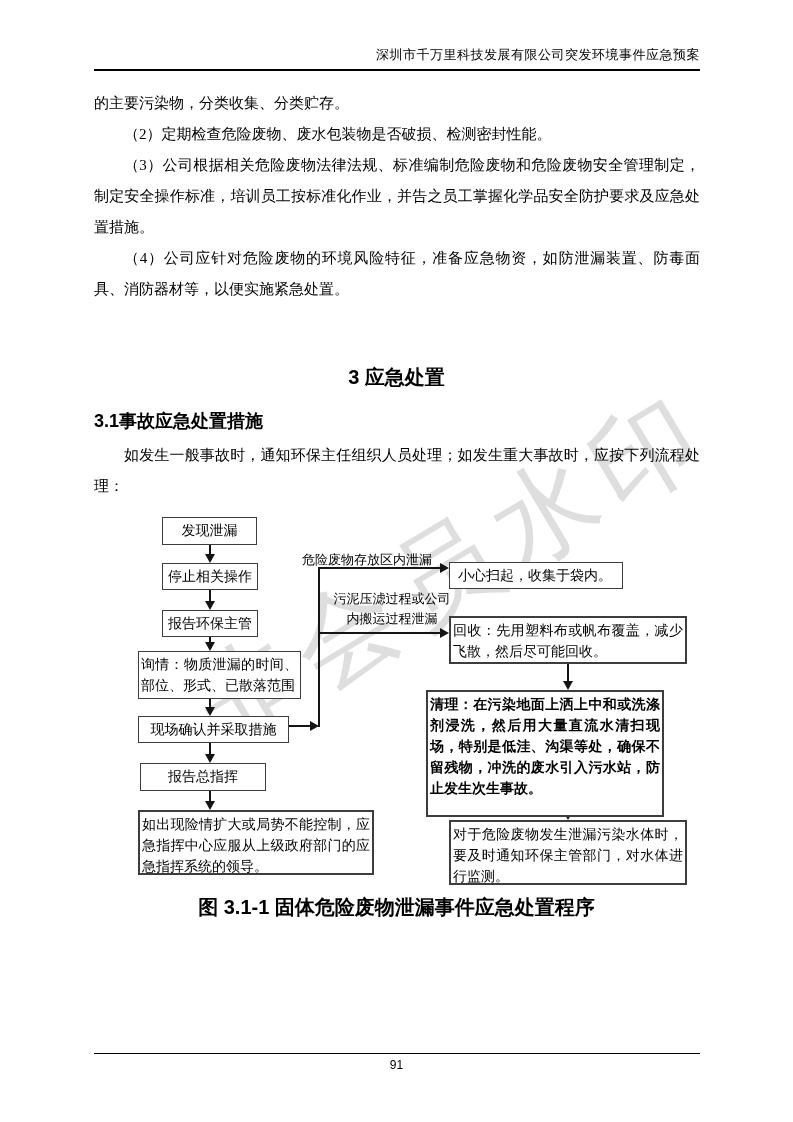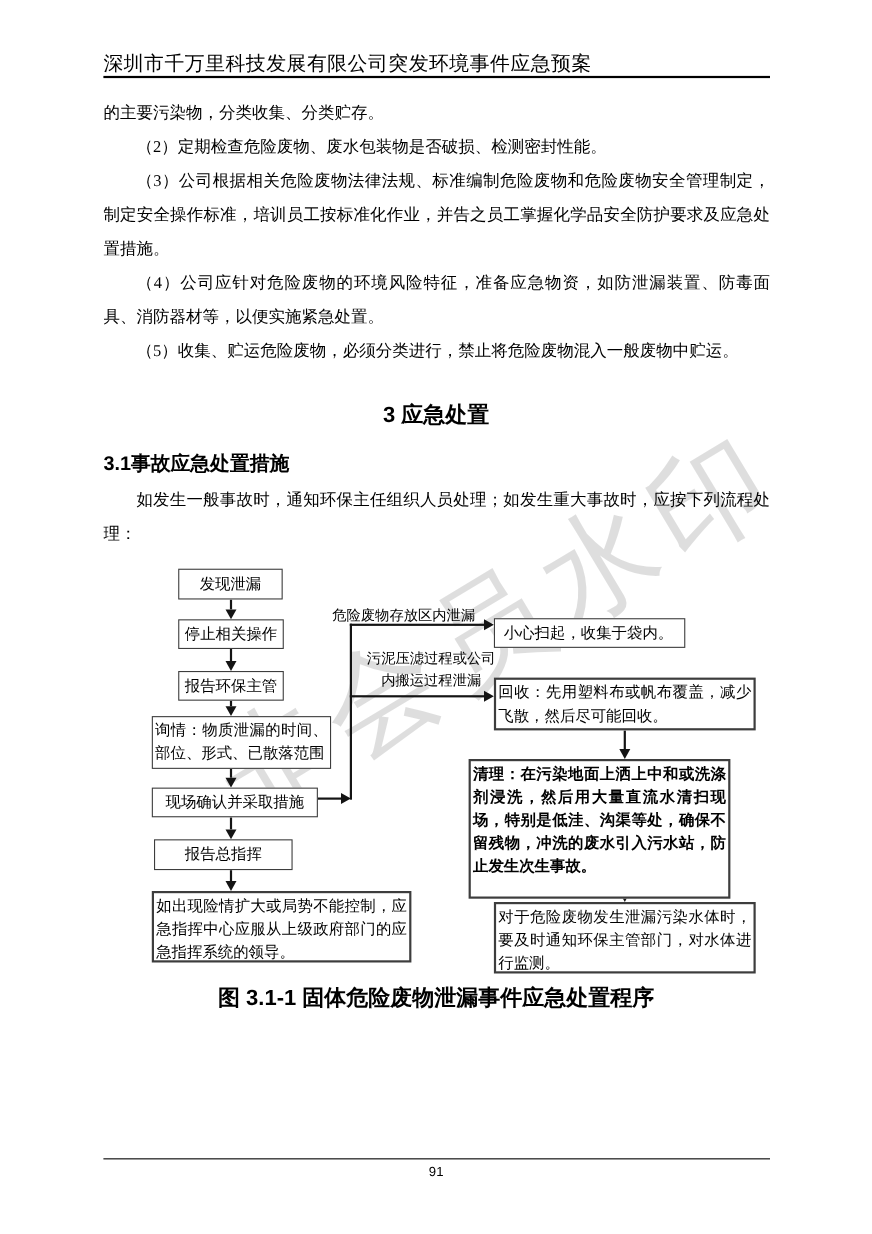--- a/index.html
+++ b/index.html
@@ -2,22 +2,22 @@
 <html><head>
 <meta charset="utf-8">
 <style>
   html,body{margin:0;padding:0;background:#ffffff;}
   .page{
     position:relative;width:793px;height:1122px;background:#ffffff;
     font-family:"Liberation Serif","DejaVu Serif",serif;color:#000;
     overflow:hidden;margin:0 auto;
   }
   
-  .hdr-title{position:absolute;top:46px;left:94px;width:606px;text-align:left;
-    font-size:18px;letter-spacing:.5px;}
+  .hdr-title{position:absolute;top:46px;left:94px;width:606px;text-align:right;
+    font-size:13px;letter-spacing:.5px;}
   .hdr-rule{position:absolute;top:69px;left:94px;width:606px;border-top:2px solid #000;}
   .footer-rule{position:absolute;top:1053px;left:94px;width:606px;border-top:1.5px solid #000;}
   .page-number{position:absolute;top:1058px;left:0;width:100%;text-align:center;font-size:12px;
     font-family:"Liberation Sans","DejaVu Sans",sans-serif;}
   
   .body-text{position:absolute;top:88px;left:94px;width:606px;font-size:15px;line-height:31px;
     text-align:justify;word-break:break-all;}
   .body-text p{margin:0;text-indent:2em;}
   .body-text p.no-indent{text-indent:0;}
   .sec-heading{position:absolute;top:364px;left:0;width:793px;margin:0;text-align:center;
@@ -56,21 +56,20 @@
   <div class="watermark">非会员水印</div>
 
   <div class="hdr-title">深圳市千万里科技发展有限公司突发环境事件应急预案</div>
   <div class="hdr-rule"></div>
 
   <div class="body-text">
     <p class="no-indent">的主要污染物，分类收集、分类贮存。</p>
     <p>（2）定期检查危险废物、废水包装物是否破损、检测密封性能。</p>
     <p>（3）公司根据相关危险废物法律法规、标准编制危险废物和危险废物安全管理制定，制定安全操作标准，培训员工按标准化作业，并告之员工掌握化学品安全防护要求及应急处置措施。</p>
     <p>（4）公司应针对危险废物的环境风险特征，准备应急物资，如防泄漏装置、防毒面具、消防器材等，以便实施紧急处置。</p>
-    <p>（5）收集、贮运危险废物，必须分类进行，禁止将危险废物混入一般废物中贮运。</p>
   </div>
 
   <h2 class="sec-heading">3 应急处置</h2>
   <h3 class="sub-heading">3.1事故应急处置措施</h3>
   <p class="intro">如发生一般事故时，通知环保主任组织人员处理；如发生重大事故时，应按下列流程处理：</p>
 
   <div>
 
     <div class="fc-box fc-center" style="left:162px;top:517px;width:95px;height:28px;">发现泄漏</div>
     <div class="fc-box fc-center" style="left:162px;top:563px;width:96px;height:27px;">停止相关操作</div>

